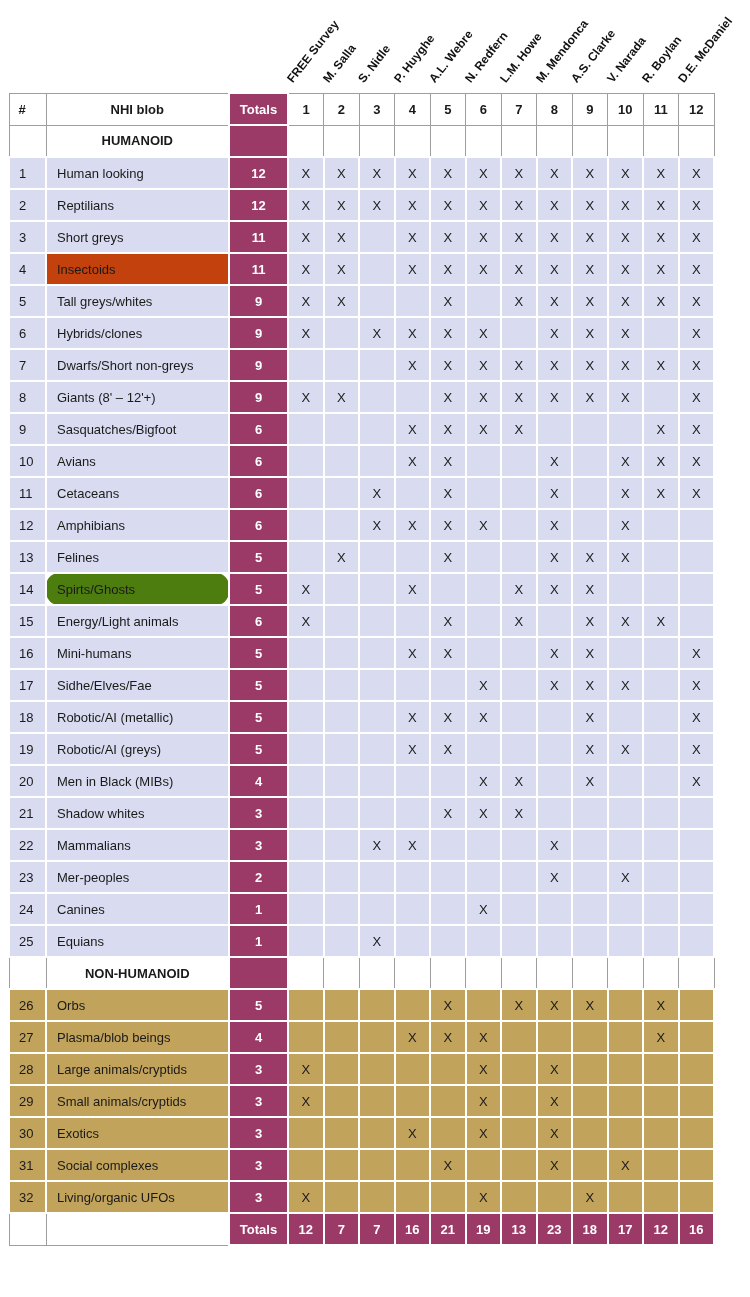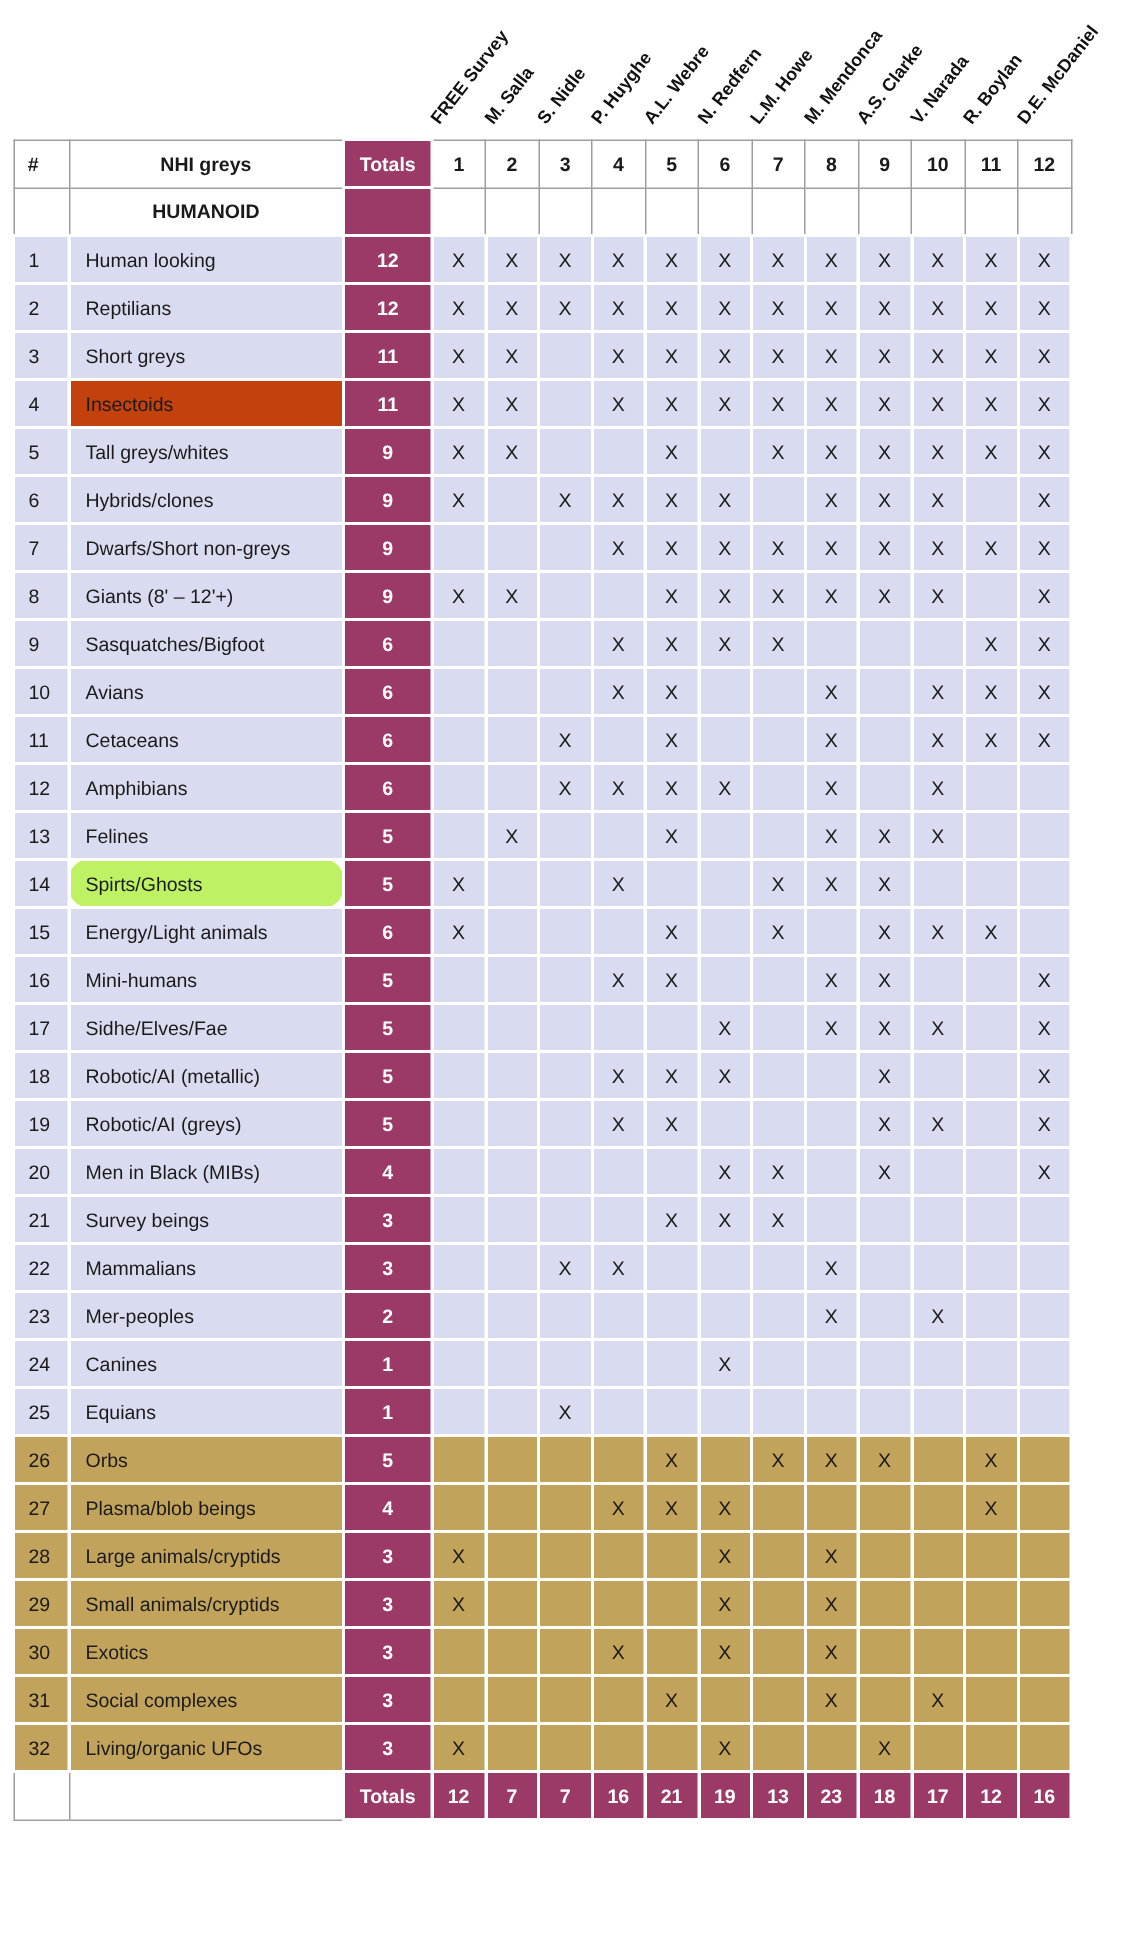--- a/index.html
+++ b/index.html
@@ -70,21 +70,21 @@
   <table class="nhi">
     <colgroup>
       <col style="width:37px">
       <col style="width:183px">
       <col style="width:59px">
       <col span="12" style="width:35.5px">
     </colgroup>
     <thead>
       <tr id="header-row">
         <th class="white-cell idx-head">#</th>
-        <th class="white-cell">NHI greys</th>
+        <th class="white-cell">NHI blob</th>
         <th class="plum">Totals</th>
       <th class="white-cell">1</th>
           <th class="white-cell">2</th>
           <th class="white-cell">3</th>
           <th class="white-cell">4</th>
           <th class="white-cell">5</th>
           <th class="white-cell">6</th>
           <th class="white-cell">7</th>
           <th class="white-cell">8</th>
           <th class="white-cell">9</th>
@@ -327,21 +327,21 @@
           <td class="colored" style="background: rgb(217, 220, 240);"></td>
           <td class="colored" style="background: rgb(217, 220, 240);"></td>
           <td class="colored" style="background: rgb(217, 220, 240);">X</td>
           <td class="colored" style="background: rgb(217, 220, 240);">X</td>
           <td class="colored" style="background: rgb(217, 220, 240);">X</td>
           <td class="colored" style="background: rgb(217, 220, 240);"></td>
           <td class="colored" style="background: rgb(217, 220, 240);"></td>
         </tr>
         <tr>
           <td class="colored num-cell" style="background: rgb(217, 220, 240);">14</td>
-          <td class="colored name-cell" style="background: #bef264; border-radius: 13px;">Spirts/Ghosts</td>
+          <td class="colored name-cell" style="background: #4d7c0f; border-radius: 13px;">Spirts/Ghosts</td>
           <td class="plum">5</td>
           <td class="colored" style="background: rgb(217, 220, 240);">X</td>
           <td class="colored" style="background: rgb(217, 220, 240);"></td>
           <td class="colored" style="background: rgb(217, 220, 240);"></td>
           <td class="colored" style="background: rgb(217, 220, 240);">X</td>
           <td class="colored" style="background: rgb(217, 220, 240);"></td>
           <td class="colored" style="background: rgb(217, 220, 240);"></td>
           <td class="colored" style="background: rgb(217, 220, 240);">X</td>
           <td class="colored" style="background: rgb(217, 220, 240);">X</td>
           <td class="colored" style="background: rgb(217, 220, 240);">X</td>
@@ -446,21 +446,21 @@
           <td class="colored" style="background: rgb(217, 220, 240);">X</td>
           <td class="colored" style="background: rgb(217, 220, 240);">X</td>
           <td class="colored" style="background: rgb(217, 220, 240);"></td>
           <td class="colored" style="background: rgb(217, 220, 240);">X</td>
           <td class="colored" style="background: rgb(217, 220, 240);"></td>
           <td class="colored" style="background: rgb(217, 220, 240);"></td>
           <td class="colored" style="background: rgb(217, 220, 240);">X</td>
         </tr>
         <tr>
           <td class="colored num-cell" style="background: rgb(217, 220, 240);">21</td>
-          <td class="colored name-cell" style="background: rgb(217, 220, 240);">Survey beings</td>
+          <td class="colored name-cell" style="background: rgb(217, 220, 240);">Shadow whites</td>
           <td class="plum">3</td>
           <td class="colored" style="background: rgb(217, 220, 240);"></td>
           <td class="colored" style="background: rgb(217, 220, 240);"></td>
           <td class="colored" style="background: rgb(217, 220, 240);"></td>
           <td class="colored" style="background: rgb(217, 220, 240);"></td>
           <td class="colored" style="background: rgb(217, 220, 240);">X</td>
           <td class="colored" style="background: rgb(217, 220, 240);">X</td>
           <td class="colored" style="background: rgb(217, 220, 240);">X</td>
           <td class="colored" style="background: rgb(217, 220, 240);"></td>
           <td class="colored" style="background: rgb(217, 220, 240);"></td>
@@ -528,20 +528,37 @@
           <td class="colored" style="background: rgb(217, 220, 240);">X</td>
           <td class="colored" style="background: rgb(217, 220, 240);"></td>
           <td class="colored" style="background: rgb(217, 220, 240);"></td>
           <td class="colored" style="background: rgb(217, 220, 240);"></td>
           <td class="colored" style="background: rgb(217, 220, 240);"></td>
           <td class="colored" style="background: rgb(217, 220, 240);"></td>
           <td class="colored" style="background: rgb(217, 220, 240);"></td>
           <td class="colored" style="background: rgb(217, 220, 240);"></td>
           <td class="colored" style="background: rgb(217, 220, 240);"></td>
           <td class="colored" style="background: rgb(217, 220, 240);"></td>
+        </tr>
+        <tr>
+          <td class="white-cell"></td>
+          <td class="white-cell section-label">NON-HUMANOID</td>
+          <td class="plum"></td>
+          <td class="white-cell"></td>
+          <td class="white-cell"></td>
+          <td class="white-cell"></td>
+          <td class="white-cell"></td>
+          <td class="white-cell"></td>
+          <td class="white-cell"></td>
+          <td class="white-cell"></td>
+          <td class="white-cell"></td>
+          <td class="white-cell"></td>
+          <td class="white-cell"></td>
+          <td class="white-cell"></td>
+          <td class="white-cell"></td>
         </tr>
         <tr>
           <td class="colored num-cell" style="background: rgb(194, 163, 92);">26</td>
           <td class="colored name-cell" style="background: rgb(194, 163, 92);">Orbs</td>
           <td class="plum">5</td>
           <td class="colored" style="background: rgb(194, 163, 92);"></td>
           <td class="colored" style="background: rgb(194, 163, 92);"></td>
           <td class="colored" style="background: rgb(194, 163, 92);"></td>
           <td class="colored" style="background: rgb(194, 163, 92);"></td>
           <td class="colored" style="background: rgb(194, 163, 92);">X</td>

